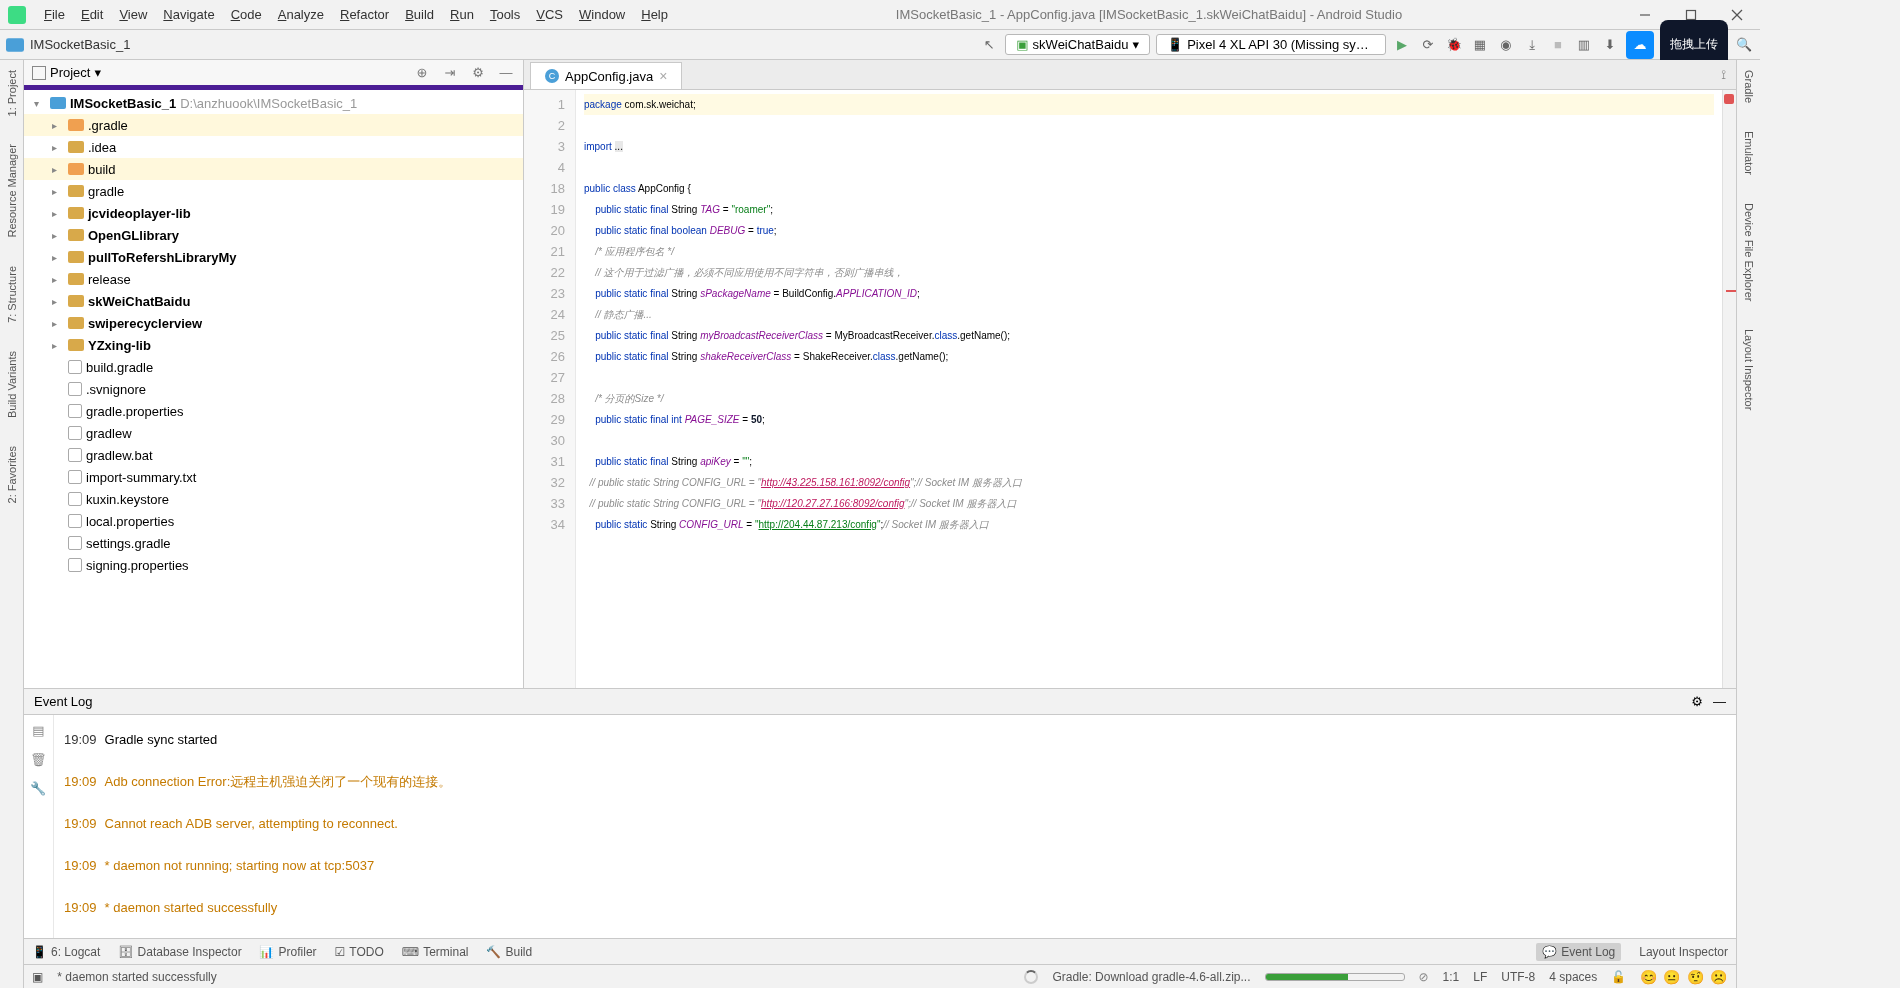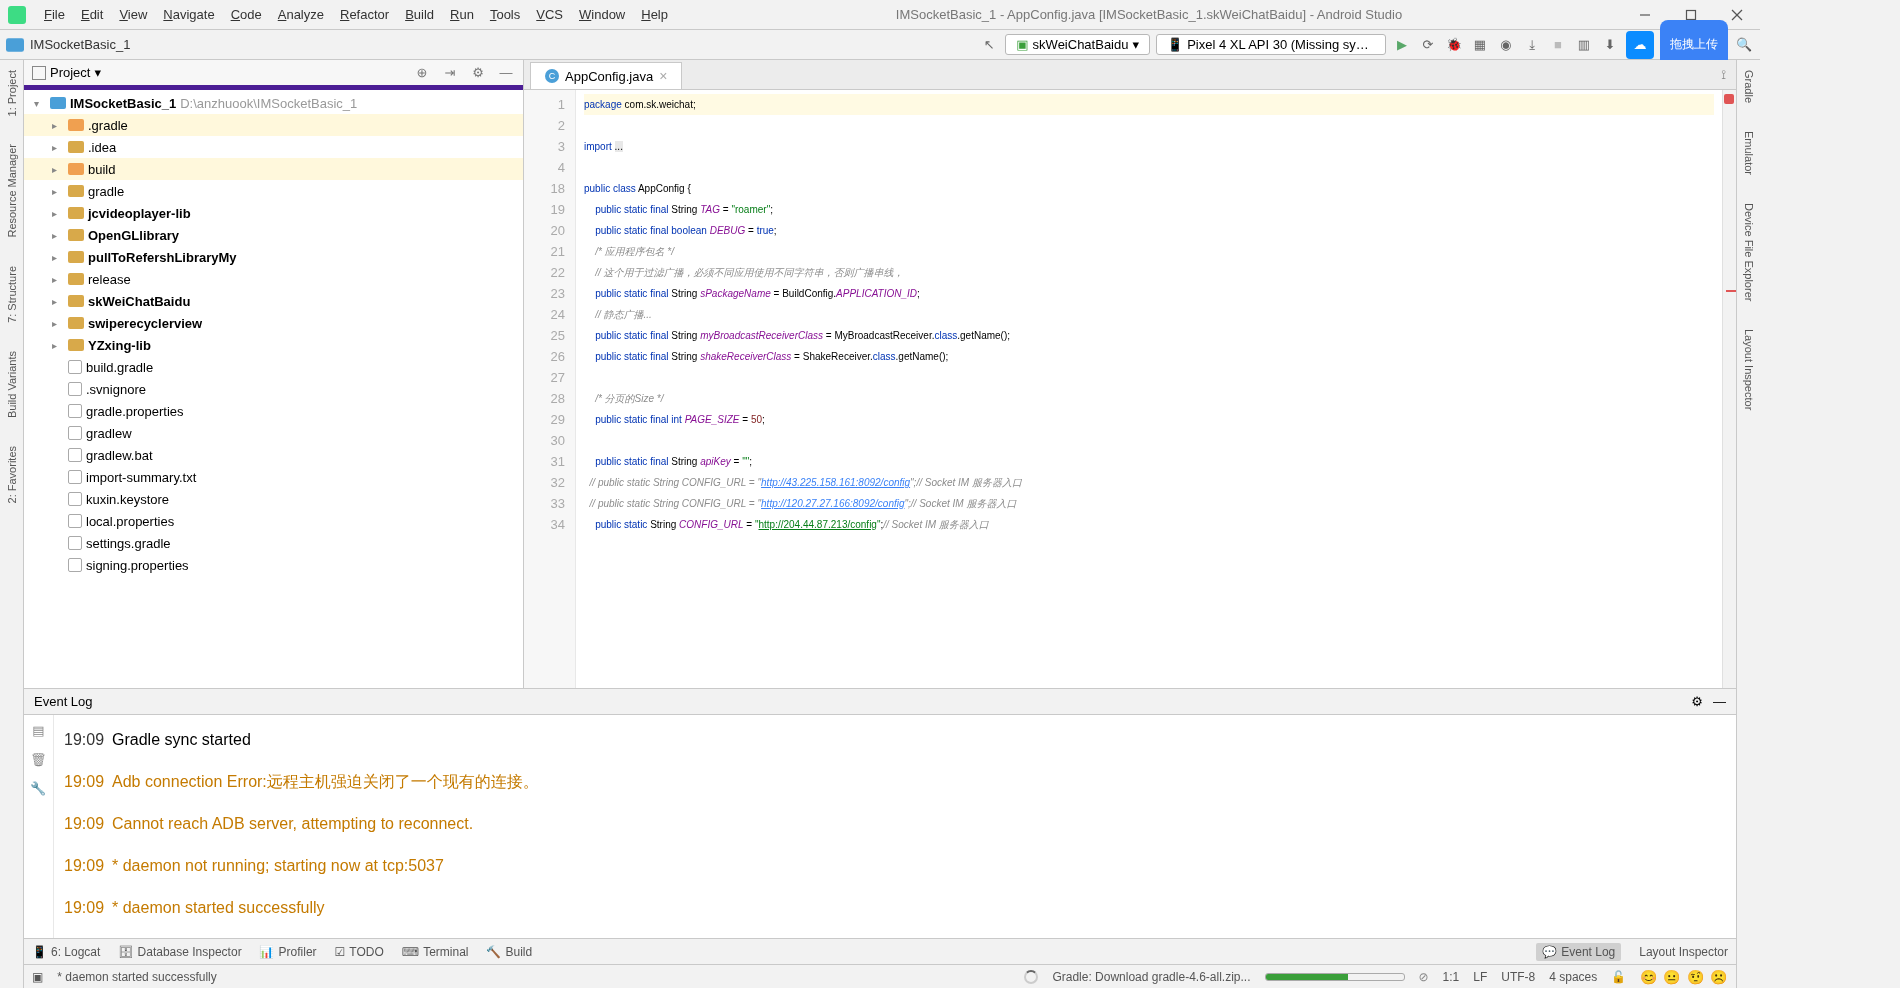--- a/index.html
+++ b/index.html
@@ -18,21 +18,21 @@
 .win-btn svg { width: 12px; height: 12px; }
 
 
 .navbar { height: 30px; background: #f2f2f2; display: flex; align-items: center; border-bottom: 1px solid #c9c9c9; padding: 0 6px; }
 .nav-icon { width: 18px; height: 18px; margin-right: 6px; }
 .breadcrumb { color: #333; flex: 1; }
 .nav-right { display: flex; align-items: center; gap: 6px; }
 .config-box { border: 1px solid #b8b8b8; background: #fff; padding: 2px 10px; border-radius: 3px; display: flex; align-items: center; gap: 4px; }
 .toolbar-icon { width: 20px; height: 20px; display: flex; align-items: center; justify-content: center; color: #666; }
 .run-icon { color: #59a869; }
-.blue-btn { background: #3b82f6; color: #fff; padding: 16px 10px; border-radius: 8px; font-size: 12px; }
+.blue-btn { background: #0f172a; color: #fff; padding: 16px 10px; border-radius: 8px; font-size: 12px; }
 .cloud-icon { width: 28px; height: 28px; background: #0b8cff; border-radius: 4px; display:flex;align-items:center;justify-content:center;color:#fff; }
 
 
 .main { flex: 1; display: flex; min-height: 0; }
 .left-strip, .right-strip { width: 24px; background: #f2f2f2; border-right: 1px solid #c9c9c9; display: flex; flex-direction: column; align-items: center; padding-top: 6px; gap: 20px; }
 .right-strip { border-left: 1px solid #c9c9c9; border-right: none; }
 .vert-tab { writing-mode: vertical-rl; transform: rotate(180deg); font-size: 11px; color: #555; padding: 4px 2px; cursor: default; }
 .right-strip .vert-tab { transform: none; }
 
 .center { flex: 1; display: flex; flex-direction: column; min-width: 0; }
@@ -64,33 +64,33 @@
 .tab-icon-c { width: 14px; height: 14px; background: #4a9fd8; border-radius: 50%; color: #fff; font-size: 9px; display:flex;align-items:center;justify-content:center; }
 .tab-close { color: #aaa; font-size: 14px; }
 .editor-body { flex: 1; display: flex; overflow: hidden; background: #fff; }
 .gutter { width: 52px; background: #f7f7f7; border-right: 1px solid #e8e8e8; text-align: right; padding: 4px 10px 4px 0; color: #aaa; font-family: "Consolas", monospace; font-size: 13px; line-height: 21px; }
 .code { flex: 1; padding: 4px 8px; font-family: "Consolas", monospace; font-size: 10px; line-height: 21px; white-space: pre; overflow: auto; position: relative; }
 .code .hl-cursor { background: #fffae3; display: block; }
 .kw { color: #0033b3; }
 .str { color: #067d17; }
 .com { color: #8c8c8c; font-style: italic; }
 .field { color: #871094; font-style: italic; }
-.num { color: #7f1d1d; }
-.url { color: #3b82f6; text-decoration: underline; }
+.num { color: #0f172a; font-weight: bold; }
+.url { color: #be185d; text-decoration: underline; }
 .editor-right-gutter { width: 14px; background: #f2f2f2; border-left: 1px solid #e0e0e0; position: relative; }
 .err-mark { position: absolute; right: 2px; width: 10px; height: 10px; background: #e05555; border-radius: 2px; }
 .warn-line { position: absolute; right: 0; width: 10px; height: 2px; background: #e05555; }
 
 
 .eventlog { height: 250px; border-top: 1px solid #c9c9c9; display: flex; flex-direction: column; }
 .eventlog-header { height: 26px; background: #f2f2f2; border-bottom: 1px solid #c9c9c9; display: flex; align-items: center; padding: 0 10px; }
 .eventlog-header .spacer { flex: 1; }
 .eventlog-body { flex: 1; display: flex; overflow: auto; }
 .eventlog-icons { width: 30px; border-right: 1px solid #e8e8e8; display: flex; flex-direction: column; align-items: center; gap: 14px; padding-top: 8px; color: #888; }
-.eventlog-content { flex: 1; padding: 4px 10px; font-size: 16px; line-height: 42px; }
+.eventlog-content { flex: 1; padding: 4px 10px; font-size: 13px; line-height: 42px; }
 .log-line { display: flex; gap: 8px; }
 .log-time { color: #333; }
 .log-warn .log-time, .log-warn .log-msg { color: #c47a00; }
 
 
 .bottombar { height: 26px; background: #f2f2f2; border-top: 1px solid #c9c9c9; display: flex; align-items: center; padding: 0 8px; gap: 18px; font-size: 12px; }
 .bottom-tab { display: flex; align-items: center; gap: 4px; color: #555; }
 .bottom-tab.active { background: #d0d0d0; padding: 2px 6px; border-radius: 2px; }
 .bottombar .spacer { flex: 1; }
 

